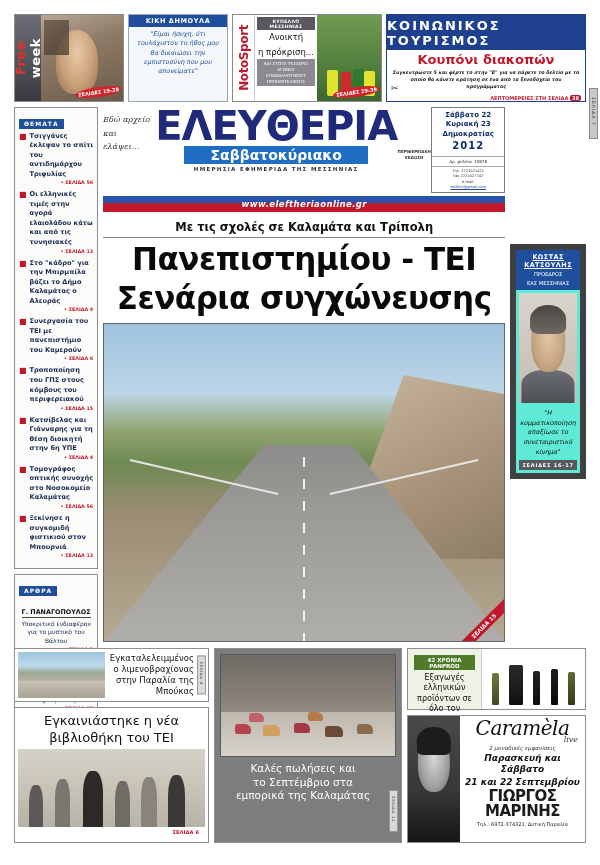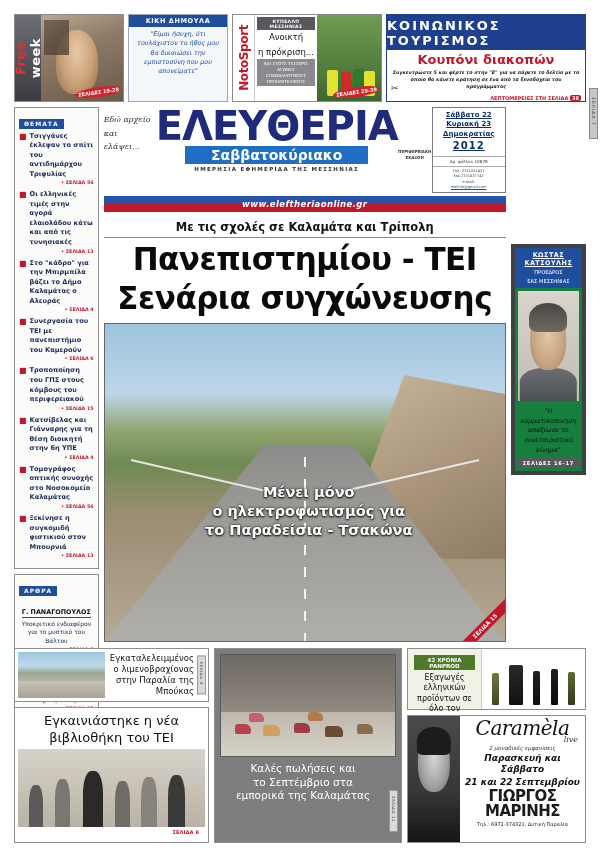--- a/index.html
+++ b/index.html
@@ -92,21 +92,21 @@
 
   .masthead { display: flex; align-items: flex-start; }
   .hw { width: 52px; font-family: "DejaVu Serif", "Liberation Serif", serif; font-style: italic; font-size: 8px; color: #333; line-height: 1.7; padding-top: 6px; }
   .logo-wrap { flex: 1; text-align: center; }
   .logo { font-size: 40px; font-weight: bold; color: #1f2a7a; letter-spacing: -1px; line-height: .95; font-family: "DejaVu Sans", sans-serif; }
   .logo-sub { background: #1f6ec4; color: #fff; font-size: 14px; font-weight: bold; display: inline-block; padding: 1px 26px; margin-top: 1px; text-align: right; }
   .logo-tag { font-size: 5.5px; color: #333; letter-spacing: 1.3px; margin-top: 2px; font-weight: bold; }
   .region { width: 34px; font-size: 4px; color: #333; text-align: center; padding-top: 42px; font-weight: bold; line-height: 1.4; }
 
   .datebox { width: 74px; border: 1px solid #7a7a7a; background: #fff; }
-  .db-date { text-align: center; font-size: 7px; font-weight: bold; color: #0c2d6b; line-height: 1.35; padding: 3px 2px; border-bottom: 1px solid #aaa; text-decoration: underline; }
+  .db-date { text-align: center; font-size: 7px; font-weight: bold; color: #0c2d6b; line-height: 1.35; padding: 3px 2px; border-bottom: 1px solid #aaa; }
   .db-date .yr { font-size: 10px; letter-spacing: 1px; }
   .db-num { font-size: 4.2px; color: #333; text-align: center; padding: 2px 1px; border-bottom: 1px solid #aaa; }
   .db-ct { font-size: 3.6px; color: #333; text-align: center; padding: 2px 1px; line-height: 1.5; }
   .db-ct a { color: #1f4e9c; text-decoration: underline; }
 
   .urlbar { position: relative; height: 16px; margin-top: 3px; background: linear-gradient(180deg,#2753a8 0%,#2753a8 45%,#c0172a 46%,#c0172a 100%); display: flex; align-items: center; justify-content: center; }
   .urlbar span { color: #fff; font-size: 8.5px; font-weight: bold; letter-spacing: .4px; font-style: italic; }
 
   .kicker { text-align: center; font-size: 11.5px; font-weight: bold; color: #111; margin-top: 8px; padding-bottom: 3px; border-bottom: 1px solid #888; }
   .head { text-align: center; font-size: 31px; font-weight: bold; color: #0a0a0a; line-height: 1.08; margin-top: 5px; letter-spacing: -.5px; }
@@ -124,21 +124,21 @@
   .capt { position: absolute; left: 8%; right: 6%; top: 50%; text-align: center; color: #fff;
     font-size: 14.5px; font-weight: bold; line-height: 1.32; text-shadow: 0 0 3px rgba(0,0,0,.85), 0 1px 2px rgba(0,0,0,.9); }
   .corner-tag { position: absolute; right: -18px; bottom: 10px; background: #c0172a; color: #fff;
     font-size: 5.5px; font-weight: bold; padding: 2px 22px; transform: rotate(-45deg); }
 
   .vtab { position: absolute; right: 2px; top: 88px; background: #c8c8c8; border: 1px solid #888; padding: 8px 1px; }
   .vtab span { writing-mode: vertical-rl; font-size: 4.6px; color: #333; letter-spacing: 1px; }
 
   
   .rightcol { width: 96px; display: flex; flex-direction: column; }
-  .pers { border: 4px solid #404040; background: #15803d; margin-top: 137px; }
+  .pers { border: 6px solid #404040; background: #5eead4; margin-top: 137px; }
   .pers-name { background: #1f4e9c; color: #fff; text-align: center; padding: 3px 2px; }
   .pers-name .n { font-size: 6.4px; font-weight: bold; letter-spacing: .5px; text-decoration: underline; }
   .pers-name .r { font-size: 5.2px; line-height: 1.45; margin-top: 1.5px; }
   .pers-photo { height: 110px; margin: 3px; background: linear-gradient(180deg,#d8d4cc 0%,#c3bdb2 100%); position: relative; overflow: hidden; }
   .face { position: absolute; left: 50%; top: 16%; width: 58%; height: 56%; transform: translateX(-50%);
     background: radial-gradient(ellipse at 50% 42%, #e3c6a6 0%, #c7a582 60%, #9d7f60 100%); border-radius: 46% 46% 44% 44%; }
   .hair { position: absolute; left: 50%; top: 11%; width: 62%; height: 26%; transform: translateX(-50%);
     background: linear-gradient(180deg,#4a4742,#6d6862); border-radius: 50% 50% 24% 24%; }
   .torso { position: absolute; left: 50%; bottom: 0; width: 92%; height: 30%; transform: translateX(-50%);
     background: linear-gradient(180deg,#6b6f74,#4c5055); border-radius: 42% 42% 0 0; }
@@ -365,25 +365,20 @@
       <div class="kicker">Με τις σχολές σε Καλαμάτα και Τρίπολη</div>
       <div class="head">Πανεπιστημίου - ΤΕΙ</div>
       <div class="head">Σενάρια συγχώνευσης</div>
 
       <div class="photo-main">
         <div class="hill"></div>
         <div class="road"></div>
         <div class="road-line"></div>
         <div class="guard" style="left:6%; top:48%; width:38%; transform:rotate(13deg);"></div>
         <div class="guard" style="right:6%; top:48%; width:38%; transform:rotate(-13deg);"></div>
-        <div class="capt">
-          <div>Μένει μόνο</div>
-          <div>ο ηλεκτροφωτισμός για</div>
-          <div>το Παραδείσια - Τσακώνα</div>
-        </div>
         <div class="corner-tag">ΣΕΛΙΔΑ 15</div>
       </div>
     </div>
 
     <div class="rightcol">
       <div class="pers">
         <div class="pers-name">
           <div class="n">ΚΩΣΤΑΣ ΚΑΤΣΟΥΛΗΣ</div>
           <div class="r">ΠΡΟΕΔΡΟΣ</div>
           <div class="r">ΕΑΣ ΜΕΣΣΗΝΙΑΣ</div>

